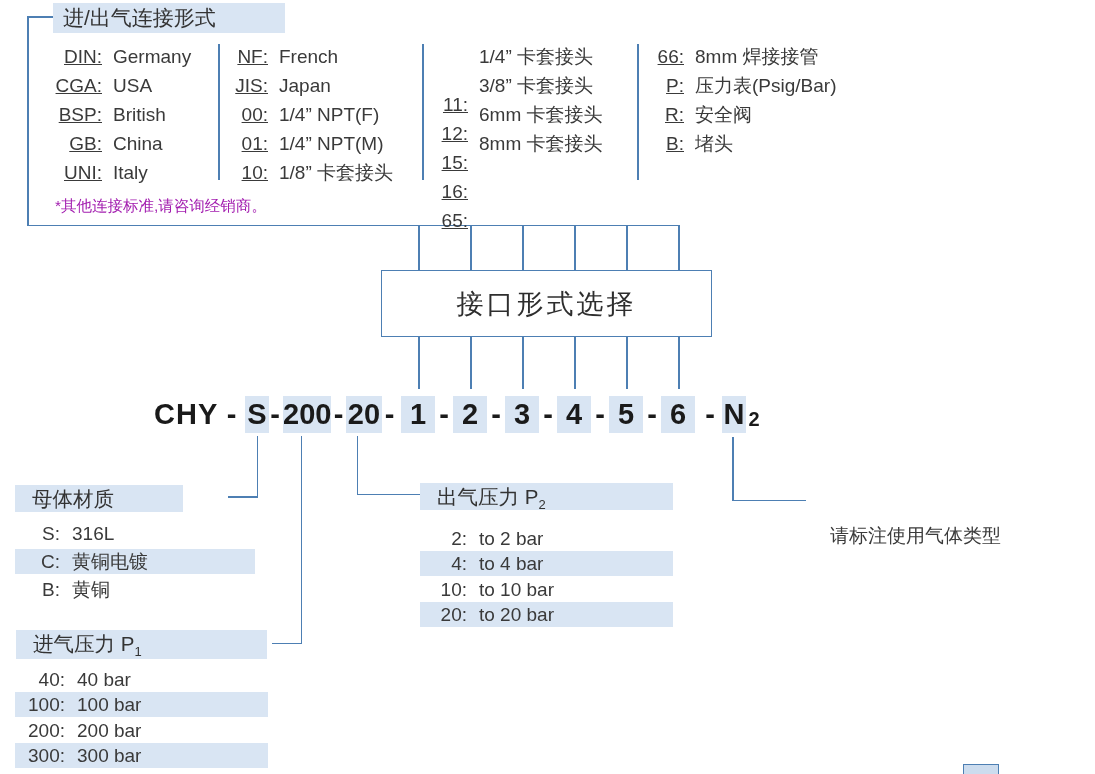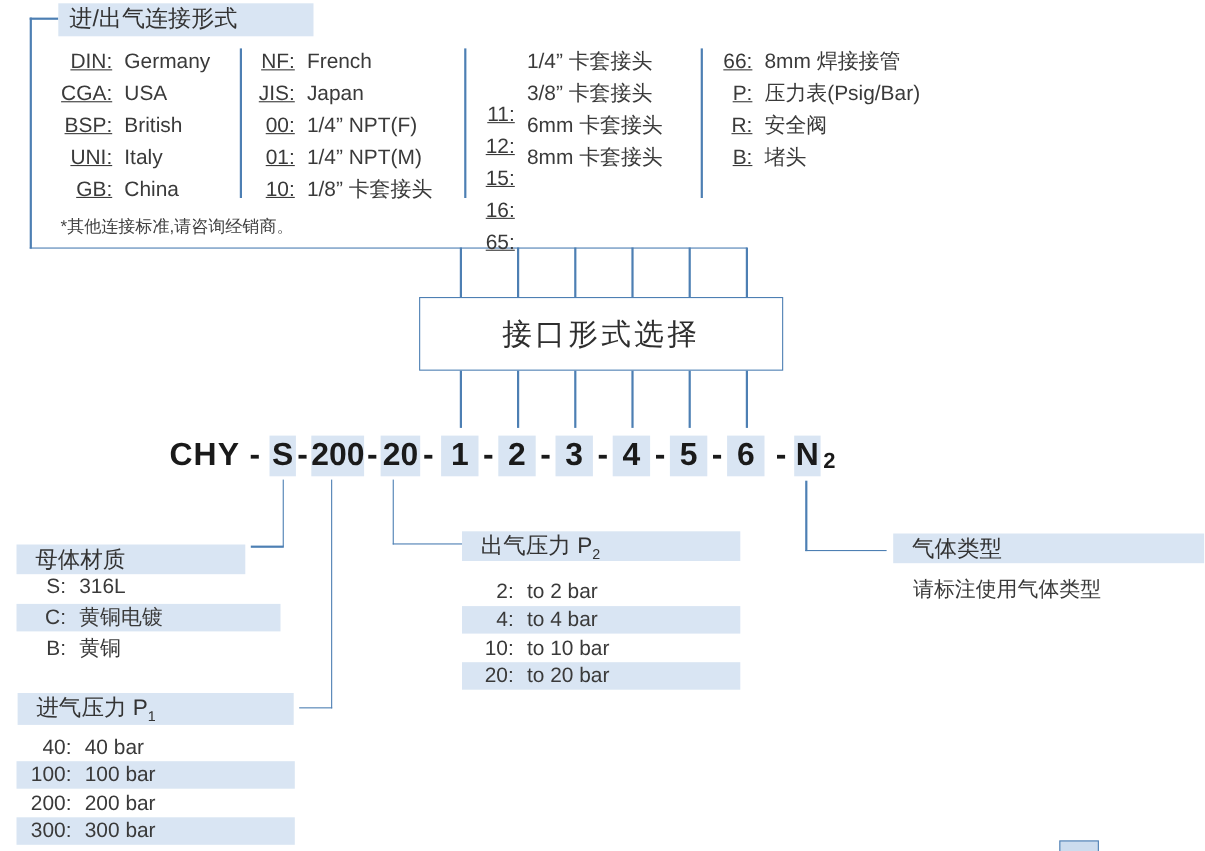--- a/index.html
+++ b/index.html
@@ -22,21 +22,21 @@
     box-sizing:border-box;color:#333;
   }
   .tcol{position:absolute;top:42px;font-size:19px;}
   .trow{display:flex;height:29px;line-height:29px;}
   .tcode{text-align:right;margin-right:11px;text-decoration:underline;}
   .c1 .tcode{width:64px;}
   .c2 .tcode{width:40px;}
   .c3 .tcode{width:30px;margin-top:48px;}
   .c4 .tcode{width:34px;}
   .divider{position:absolute;top:44px;width:1.5px;height:136px;background:var(--line);}
-  .note{position:absolute;left:55px;top:196px;font-size:15.5px;color:#404040;}
+  .note{position:absolute;left:55px;top:196px;font-size:15.5px;color:#a21caf;}
 
   
   .selector-box{
     position:absolute;left:381px;top:270px;width:331px;height:67px;
     border:1.5px solid var(--line);box-sizing:border-box;background:#fff;
     display:flex;align-items:center;justify-content:center;
     font-size:27px;letter-spacing:3px;color:#2e2e2e;
   }
 
   
@@ -106,26 +106,26 @@
       </div>
     <div class="trow">
         <span class="tcode">CGA:</span>
         <span class="tval">USA</span>
       </div>
     <div class="trow">
         <span class="tcode">BSP:</span>
         <span class="tval">British</span>
       </div>
     <div class="trow">
+        <span class="tcode">GB:</span>
+        <span class="tval">China</span>
+      </div>
+    <div class="trow">
         <span class="tcode">UNI:</span>
         <span class="tval">Italy</span>
-      </div>
-    <div class="trow">
-        <span class="tcode">GB:</span>
-        <span class="tval">China</span>
       </div>
   </div>
 
   <div class="divider" style="left:218px;"></div>
 
   <div class="tcol c2" style="left:228px;">
     <div class="trow">
         <span class="tcode">NF:</span>
         <span class="tval">French</span>
       </div>
@@ -239,21 +239,21 @@
 
   <div class="line" style="left:300.5px;top:436px;width:1.5px;height:208px;"></div>
   <div class="line" style="left:272px;top:642.5px;width:30px;height:1.5px;"></div>
 
   <div class="line" style="left:356.5px;top:436px;width:1.5px;height:59px;"></div>
   <div class="line" style="left:356.5px;top:493.5px;width:64px;height:1.5px;"></div>
 
   <div class="line" style="left:732px;top:437px;width:1.5px;height:64px;"></div>
   <div class="line" style="left:732px;top:499.5px;width:74px;height:1.5px;"></div>
 
-  <div class="sec-title" style="left:15px;top:485px;width:208px;margin-top:10px;">母体材质</div>
+  <div class="sec-title" style="left:15px;top:485px;width:168px;">母体材质</div>
   <div class="sec-bm">
     <div class="orow" style="left:15px;top:521px;width:240px;">
         <span class="ocode">S:</span>
         <span>316L</span>
       </div>
     <div class="orow hl" style="left:15px;top:549px;width:240px;">
         <span class="ocode">C:</span>
         <span>黄铜电镀</span>
       </div>
     <div class="orow" style="left:15px;top:577px;width:240px;">
@@ -295,18 +295,17 @@
     <div class="orow" style="left:420px;top:577px;width:253px;">
         <span class="ocode">10:</span>
         <span>to 10 bar</span>
       </div>
     <div class="orow hl" style="left:420px;top:602px;width:253px;">
         <span class="ocode">20:</span>
         <span>to 20 bar</span>
       </div>
   </div>
 
-  <div class="sec-title" style="left:812px;top:485px;width:283px;">气体类型</div>
   <div class="gas-note">请标注使用气体类型</div>
 
   <div class="corner-box"></div>
 
 </div>
 
 </body></html>

